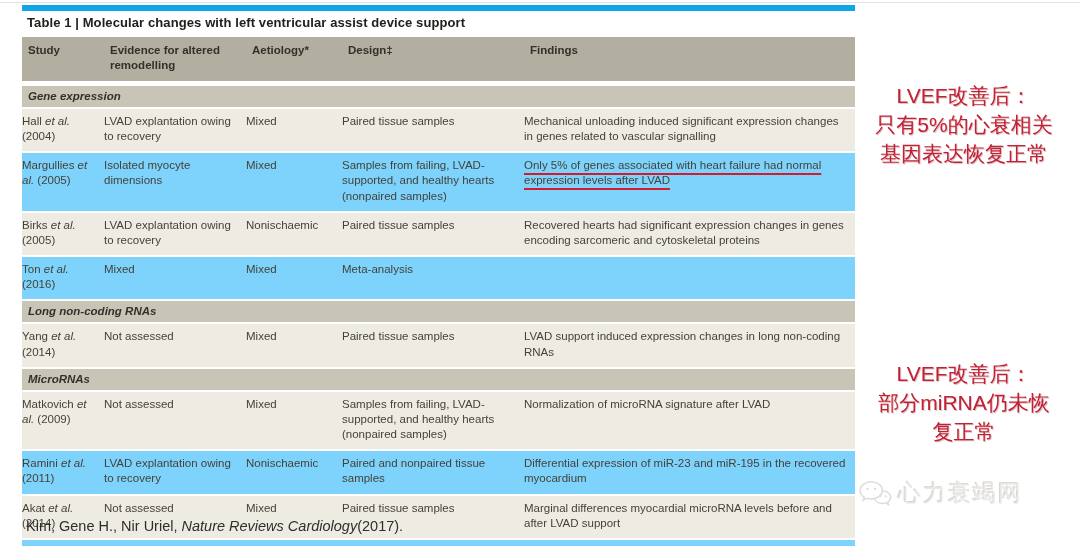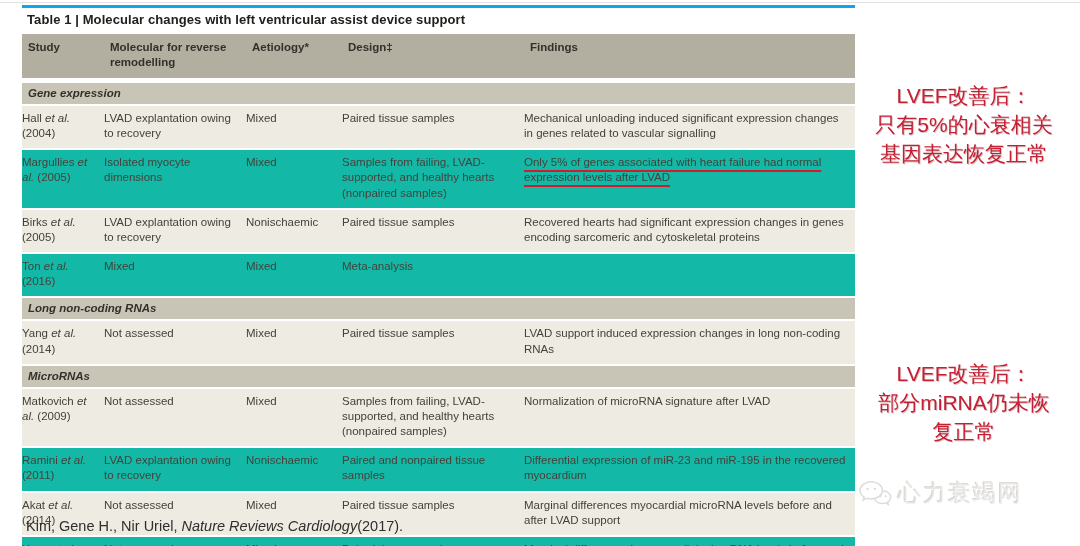--- a/index.html
+++ b/index.html
@@ -7,39 +7,39 @@
   body {
     width:1080px; height:546px; position:relative; overflow:hidden;
     font-family:"Liberation Sans","DejaVu Sans",sans-serif;
     -webkit-font-smoothing:antialiased;
   }
   .page-topline { position:absolute; top:2px; left:0; width:1080px; height:1px; background:#e2e2e0; }
 
   
   .table-wrap { position:absolute; left:22px; top:5px; width:833px; }
   .table-title {
-    border-top:3px solid #0ea5e9;
+    border-top:6px solid #0ea5e9;
     padding:4px 0 7px 5px;
     font-size:13px; font-weight:bold; color:#21201c; letter-spacing:.1px;
   }
   .thead { display:flex; background:#b2afa1; margin-bottom:5px; }
   .thead .cell { font-weight:bold; color:#33302a; padding:6px 8px 8px 6px; font-size:11.5px; line-height:1.3; }
   .cell { padding:5px 8px 7px 0; font-size:11.5px; line-height:1.32; color:#45423a; }
   .c-study    { width:82px;  flex:0 0 82px; }
   .c-evidence { width:142px; flex:0 0 142px; }
   .c-aetiology{ width:96px;  flex:0 0 96px; }
   .c-design   { width:182px; flex:0 0 182px; }
   .c-finding  { flex:1 1 auto; }
   .section-row {
     background:#c8c5b7; color:#33302a;
     font-style:italic; font-weight:bold; font-size:11.5px;
     padding:4px 6px 5px 6px; margin-bottom:2px;
   }
   .trow { display:flex; margin-bottom:2px; background:#edebe2; }
-  .trow.alt { background:#14b8a6; }
+  .trow.alt { background:#7dd3fc; }
   .etal { font-style:italic; }
   .finding-underline {
     text-decoration:underline;
     text-decoration-color:#d41b2c;
     text-decoration-thickness:2px;
     text-underline-offset:4px;
   }
 
   
   .annotation {
@@ -68,21 +68,21 @@
 </head>
 <body>
 
 <div class="page-topline"></div>
 
 <div class="table-wrap">
   <div class="table-title">Table 1 | Molecular changes with left ventricular assist device support</div>
 
   <div class="thead">
     <div class="cell c-study">Study</div>
-    <div class="cell c-evidence">Molecular for reverse remodelling</div>
+    <div class="cell c-evidence">Evidence for altered remodelling</div>
     <div class="cell c-aetiology">Aetiology*</div>
     <div class="cell c-design">Design‡</div>
     <div class="cell c-finding">Findings</div>
   </div>
 
   <div id="tbody">
       <div class="section-row">Gene expression</div>
       <div class="trow">
         <div class="cell c-study"><span>Hall </span><span class="etal">et al. </span><span>(2004)</span></div>
         <div class="cell c-evidence">LVAD explantation owing to recovery</div>

